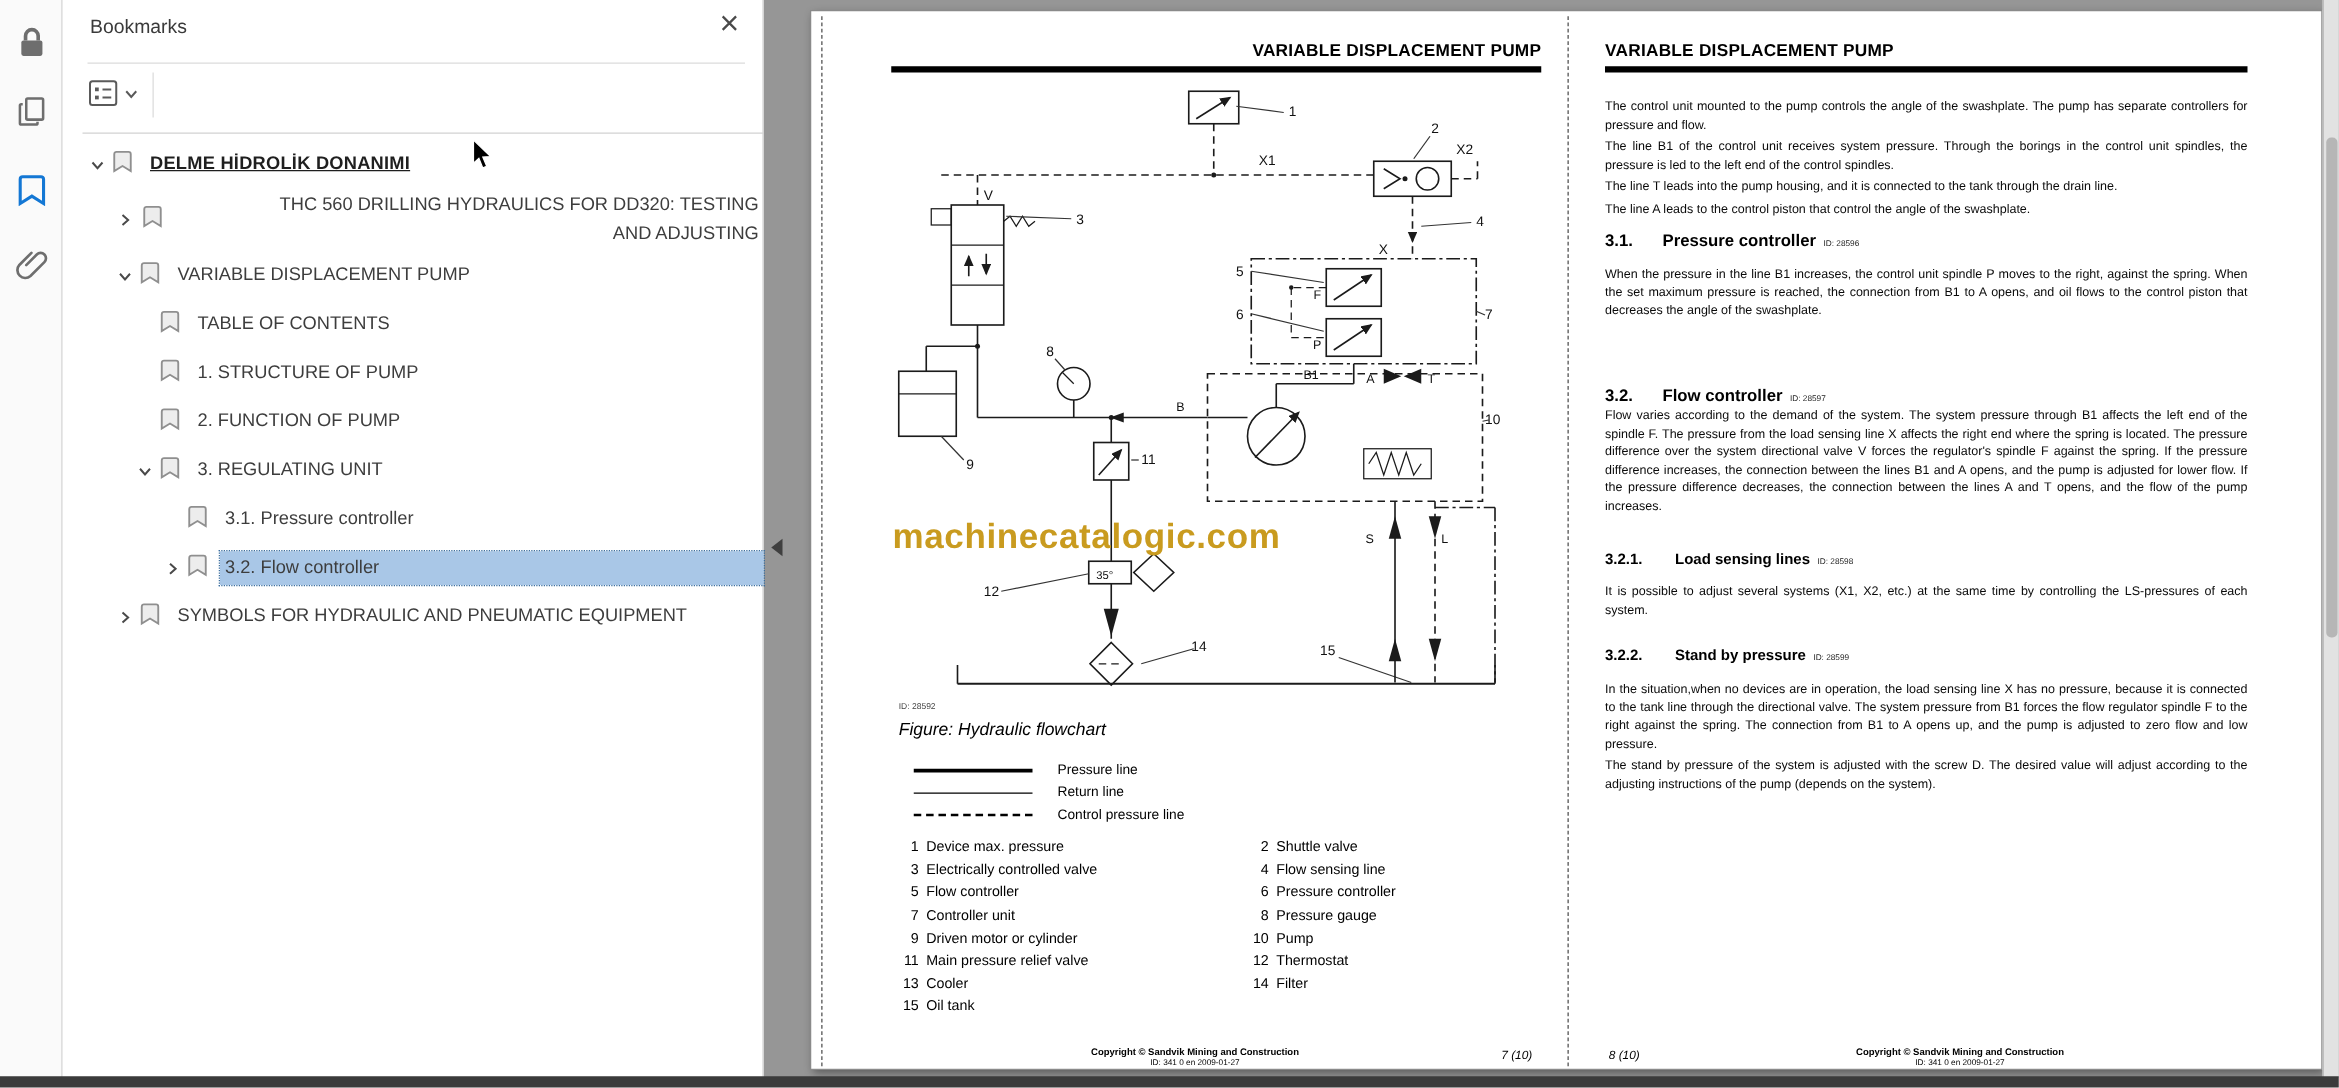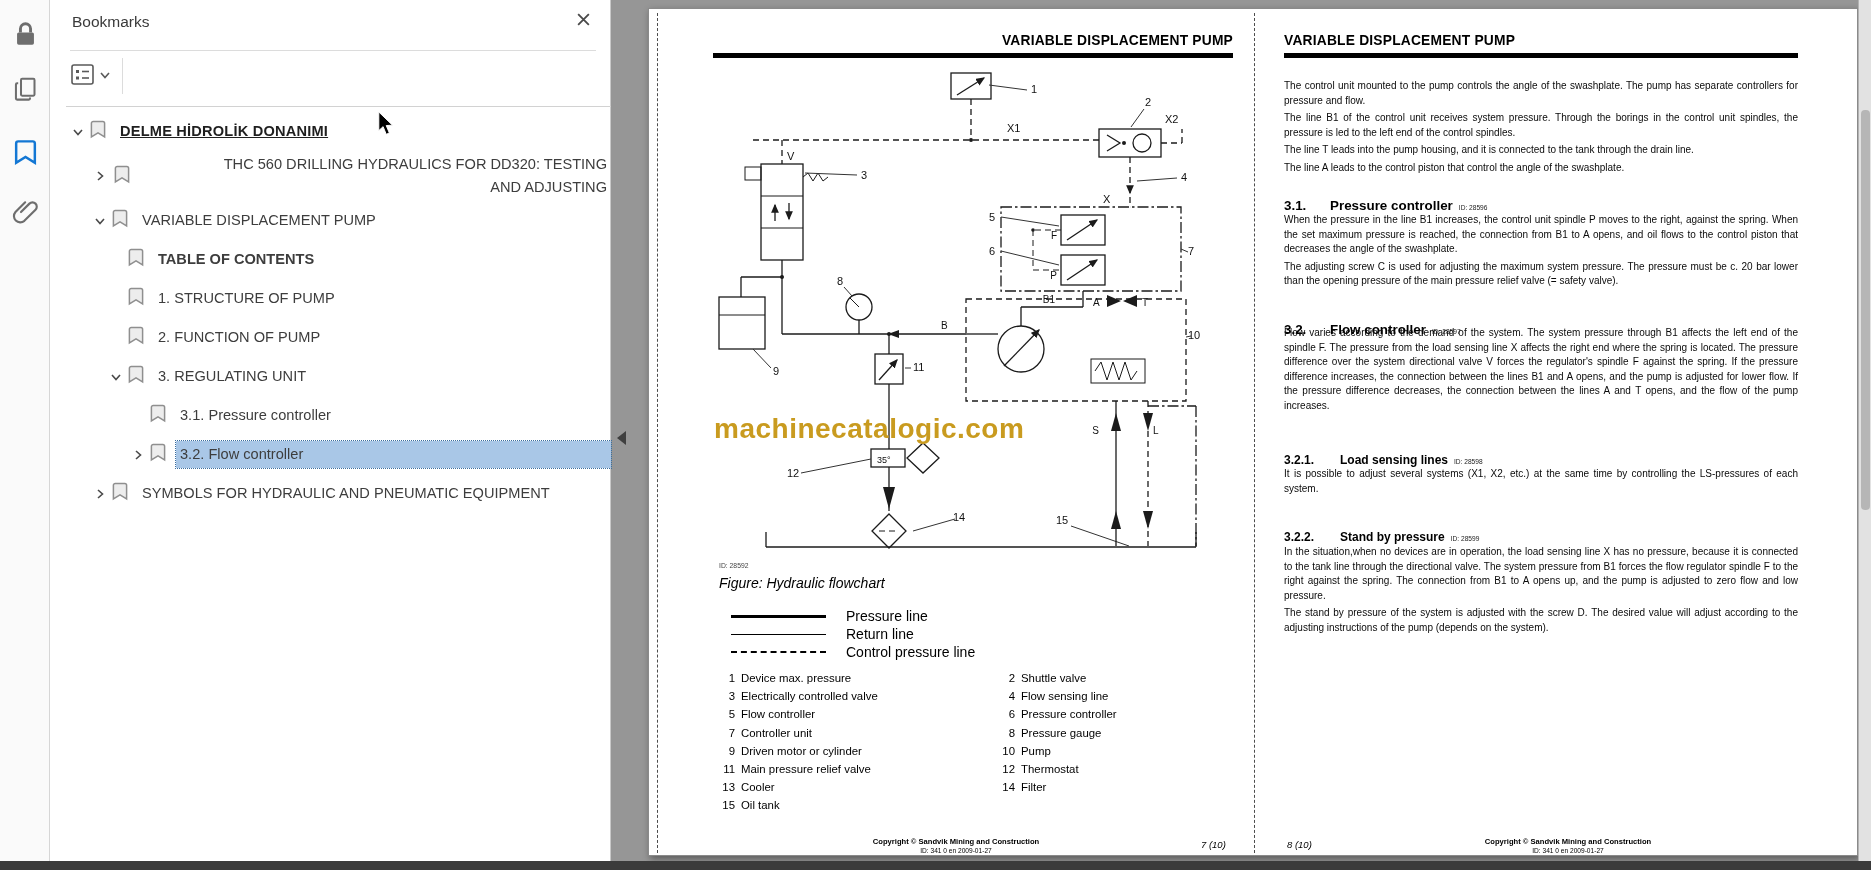--- a/index.html
+++ b/index.html
@@ -49,38 +49,38 @@
   #watermark { position:absolute; left:65px; top:404px; font-size:28px; font-weight:bold;
     color:#c99b1f; letter-spacing:.5px; }
   #fig-id { position:absolute; left:70px; top:553px; font-size:6.8px; color:#444; }
   #fig-cap { position:absolute; left:70px; top:566px; font-size:14px; font-style:italic; color:#000; }
   #legend { position:absolute; left:82px; top:598px; }
   .lg-row { display:flex; align-items:center; height:18px; }
   .lg-sample { width:95px; margin-right:20px; }
   .lg-sample.thick { border-top:3px solid #000; }
   .lg-sample.thin  { border-top:1.5px solid #000; }
   .lg-sample.dashed{ border-top:2px dashed #000; }
-  .lg-label { font-size:14px; color:#000; }
+  .lg-label { font-size:11px; color:#000; }
   #parts { position:absolute; left:62px; top:663px; display:grid;
     grid-template-columns:24px 242px 26px auto; grid-auto-rows:18.2px;
     column-gap:6px; font-size:11.4px; color:#000; }
   .pt-num { text-align:right; }
 
   .foot-copy { position:absolute; top:828px; width:280px; text-align:center; color:#000; }
   .foot-copy .c1 { font-size:7.6px; font-weight:bold; }
   .foot-copy .c2 { font-size:6.6px; margin-top:1px; }
   .foot-page { position:absolute; top:830px; font-size:9.5px; font-style:italic; color:#000; }
 
   
   #rp-col { position:absolute; left:635px; top:0; width:514px; }
   .rp-block { position:absolute; width:514px; font-size:10px; line-height:14.6px;
     color:#0a0a0a; text-align:justify; }
   .rp-block p { margin-bottom:3px; }
   .rp-head { position:absolute; width:514px; color:#000; }
-  .rp-head .num { display:inline-block; font-weight:bold;margin-top:13px; }
+  .rp-head .num { display:inline-block; font-weight:bold; }
   .rp-head.l1 { font-size:13.4px; } .rp-head.l1 .num { width:46px; }
   .rp-head.l2 { font-size:12px; }  .rp-head.l2 .num { width:56px; }
   .rp-head .ttl { font-weight:bold; }
   .rp-head .hid { font-size:6.6px; font-weight:normal; margin-left:6px; color:#222; }
 
   
   #scrollbar { position:absolute; left:1858px; top:0; width:13px; height:862px;
     background:#e2e2e2; border-left:1px solid #b3b3b3; z-index:7; }
   #scroll-thumb { position:absolute; left:2px; top:110px; width:9px; height:400px;
     background:#b6b6b6; border-radius:4px; }
@@ -182,21 +182,21 @@
               <path d="M2,4 L6,8.5 L10,4" fill="none" stroke="#4a4a4a" stroke-width="1.6"></path>
             </svg>
           </span>
           <span class="bm-ic"><svg width="16" height="19" viewBox="0 0 16 19">
               <path d="M3.2,1.5 h9.6 a1.8,1.8 0 0 1 1.8,1.8 v13.5 l-6.6,-4 -6.6,4 V3.3 a1.8,1.8 0 0 1 1.8,-1.8 z" fill="#ededed" stroke="#8f8f8f" stroke-width="1.5"></path>
             </svg></span>
           <div class="bm-label">
             <div>VARIABLE DISPLACEMENT PUMP</div>
           </div>
         </div>
-        <div class="bm-row" style="padding-left: 54px; font-weight: bold;">
+        <div class="bm-row" style="padding-left: 54px;">
           <span class="bm-chev"></span>
           <span class="bm-ic"><svg width="16" height="19" viewBox="0 0 16 19">
               <path d="M3.2,1.5 h9.6 a1.8,1.8 0 0 1 1.8,1.8 v13.5 l-6.6,-4 -6.6,4 V3.3 a1.8,1.8 0 0 1 1.8,-1.8 z" fill="#ededed" stroke="#8f8f8f" stroke-width="1.5"></path>
             </svg></span>
           <div class="bm-label">
             <div>TABLE OF CONTENTS</div>
           </div>
         </div>
         <div class="bm-row" style="padding-left: 54px;">
           <span class="bm-chev"></span>
@@ -472,21 +472,20 @@
       <div id="rp-col">
           <div class="rp-block" style="top: 70px;">
             <p>The control unit mounted to the pump controls the angle of the swashplate. The pump has separate controllers for pressure and flow.</p>
             <p>The line B1 of the control unit receives system pressure. Through the borings in the control unit spindles, the pressure is led to the left end of the control spindles.</p>
             <p>The line T leads into the pump housing, and it is connected to the tank through the drain line.</p>
             <p>The line A leads to the control piston that control the angle of the swashplate.</p>
           </div>
           <div class="rp-head l1" style="top: 176px;"><span class="num">3.1.</span><span class="ttl">Pressure controller</span><span class="hid">ID: 28596</span></div>
           <div class="rp-block" style="top: 204px;">
             <p>When the pressure in the line B1 increases, the control unit spindle P moves to the right, against the spring. When the set maximum pressure is reached, the connection from B1 to A opens, and oil flows to the control piston that decreases the angle of the swashplate.</p>
-            <p>The adjusting screw C is used for adjusting the maximum system pressure. The pressure must be c. 20 bar lower than the opening pressure of the main pressure relief valve (= safety valve).</p>
           </div>
           <div class="rp-head l1" style="top: 300px;"><span class="num">3.2.</span><span class="ttl">Flow controller</span><span class="hid">ID: 28597</span></div>
           <div class="rp-block" style="top: 317px;">
             <p>Flow varies according to the demand of the system. The system pressure through B1 affects the left end of the spindle F. The pressure from the load sensing line X affects the right end where the spring is located. The pressure difference over the system directional valve V forces the regulator's spindle F against the spring. If the pressure difference increases, the connection between the lines B1 and A opens, and the pump is adjusted for lower flow. If the pressure difference decreases, the connection between the lines A and T opens, and the flow of the pump increases.</p>
           </div>
           <div class="rp-head l2" style="top: 431px;"><span class="num">3.2.1.</span><span class="ttl">Load sensing lines</span><span class="hid">ID: 28598</span></div>
           <div class="rp-block" style="top: 458px;">
             <p>It is possible to adjust several systems (X1, X2, etc.) at the same time by controlling the LS-pressures of each system.</p>
           </div>
           <div class="rp-head l2" style="top: 508px;"><span class="num">3.2.2.</span><span class="ttl">Stand by pressure</span><span class="hid">ID: 28599</span></div>

